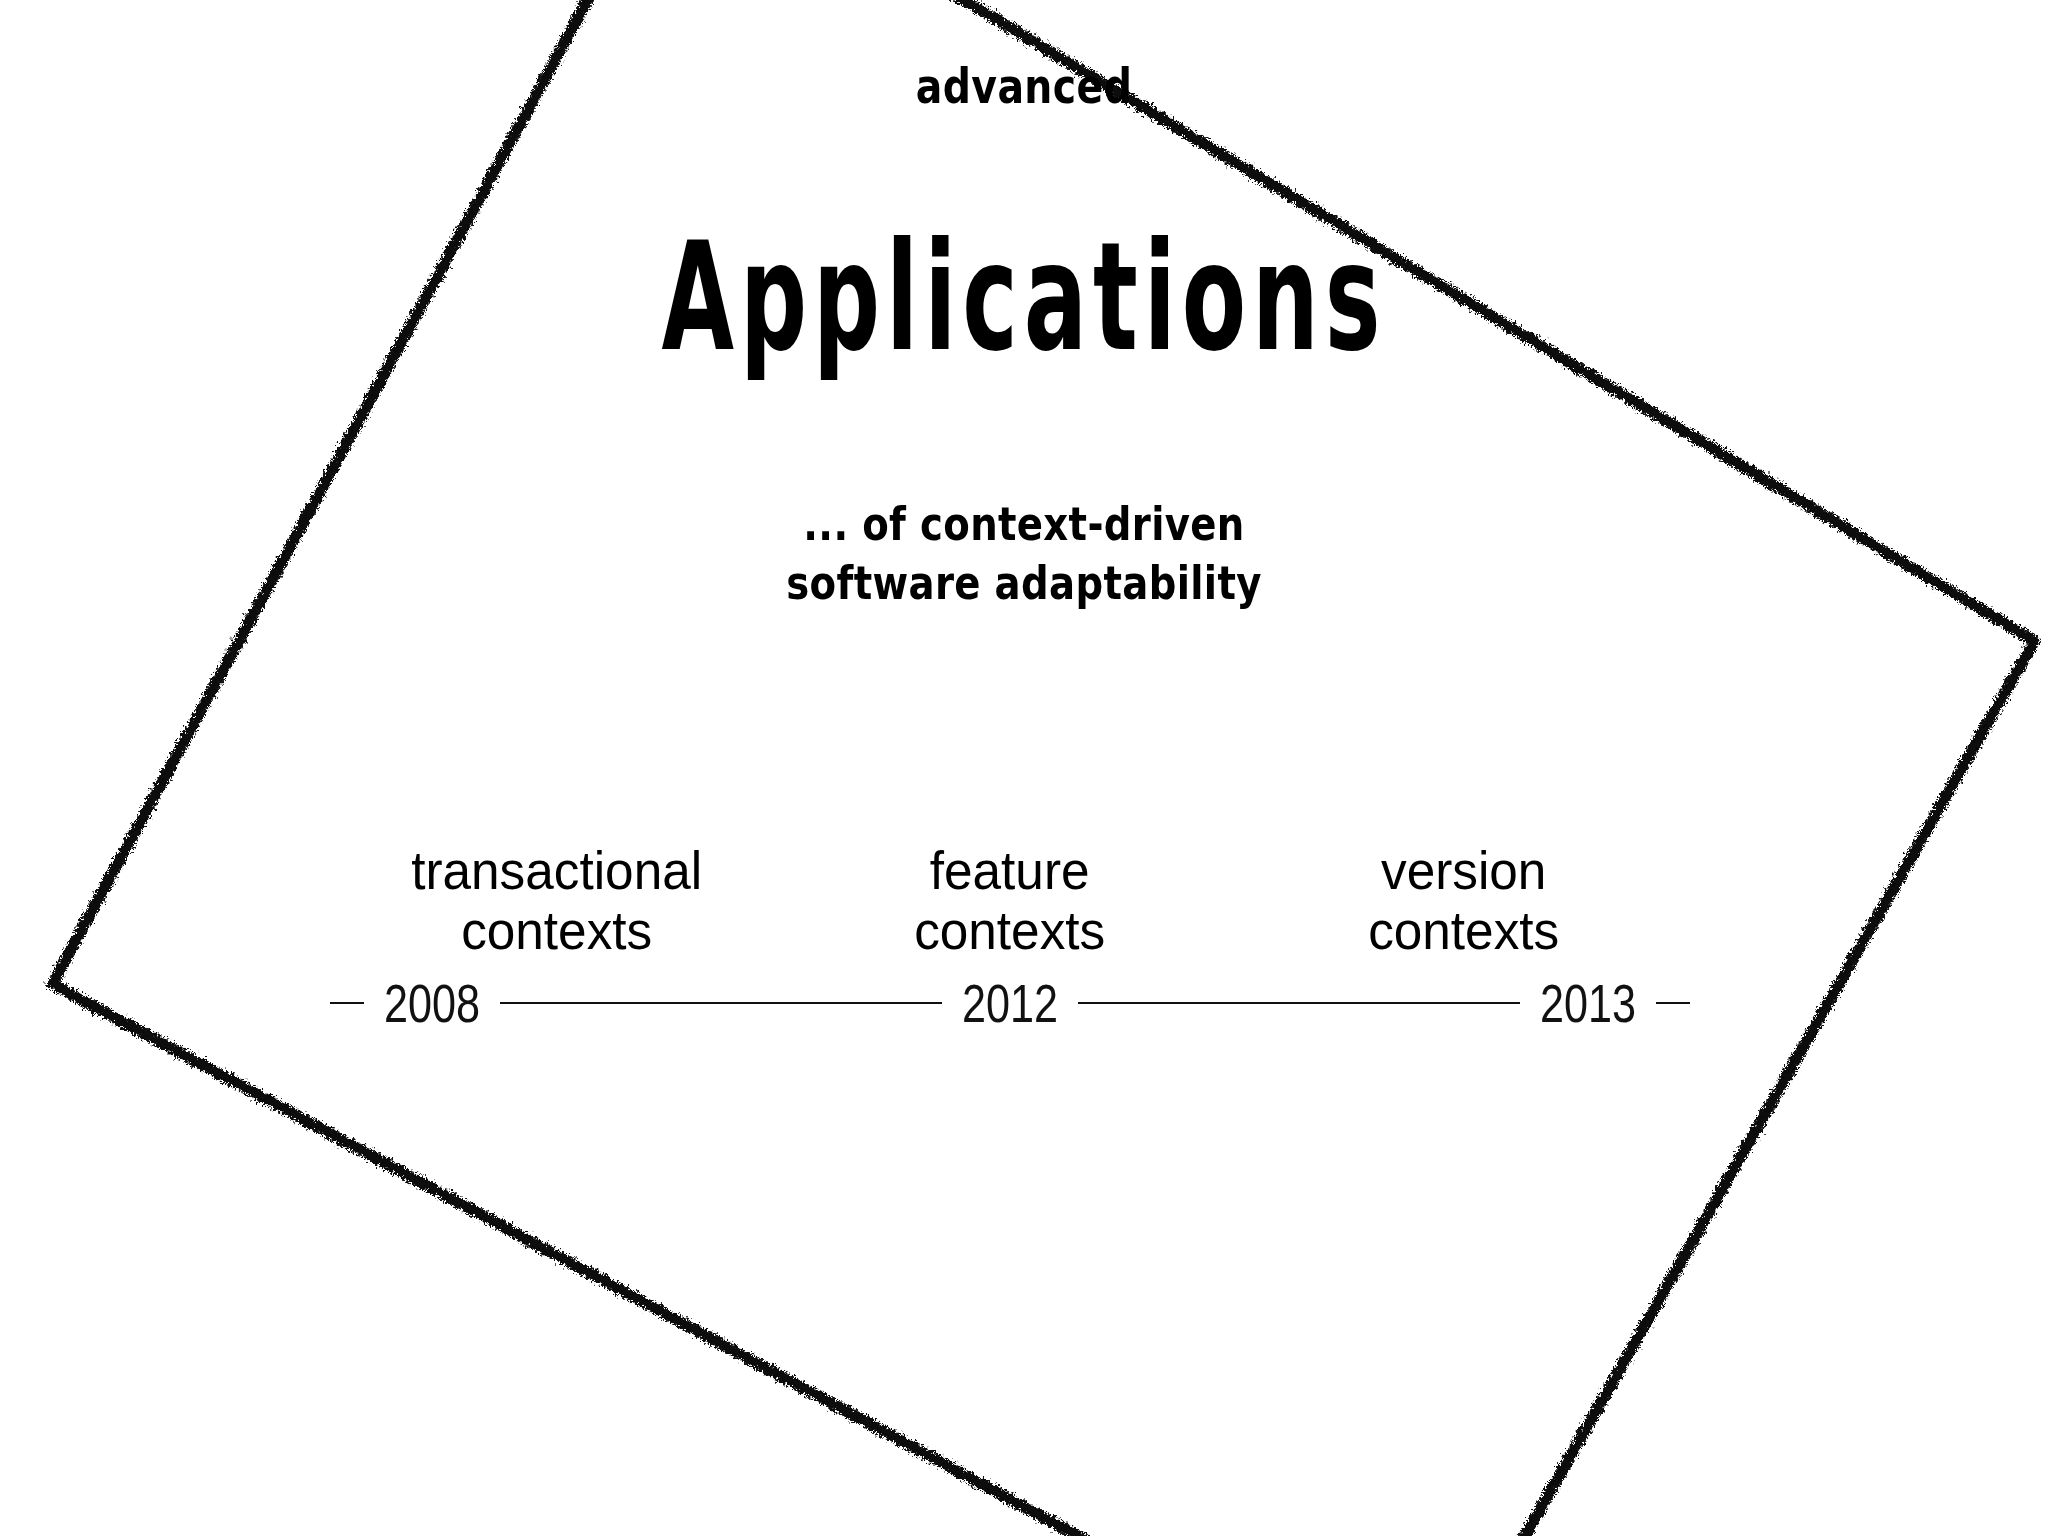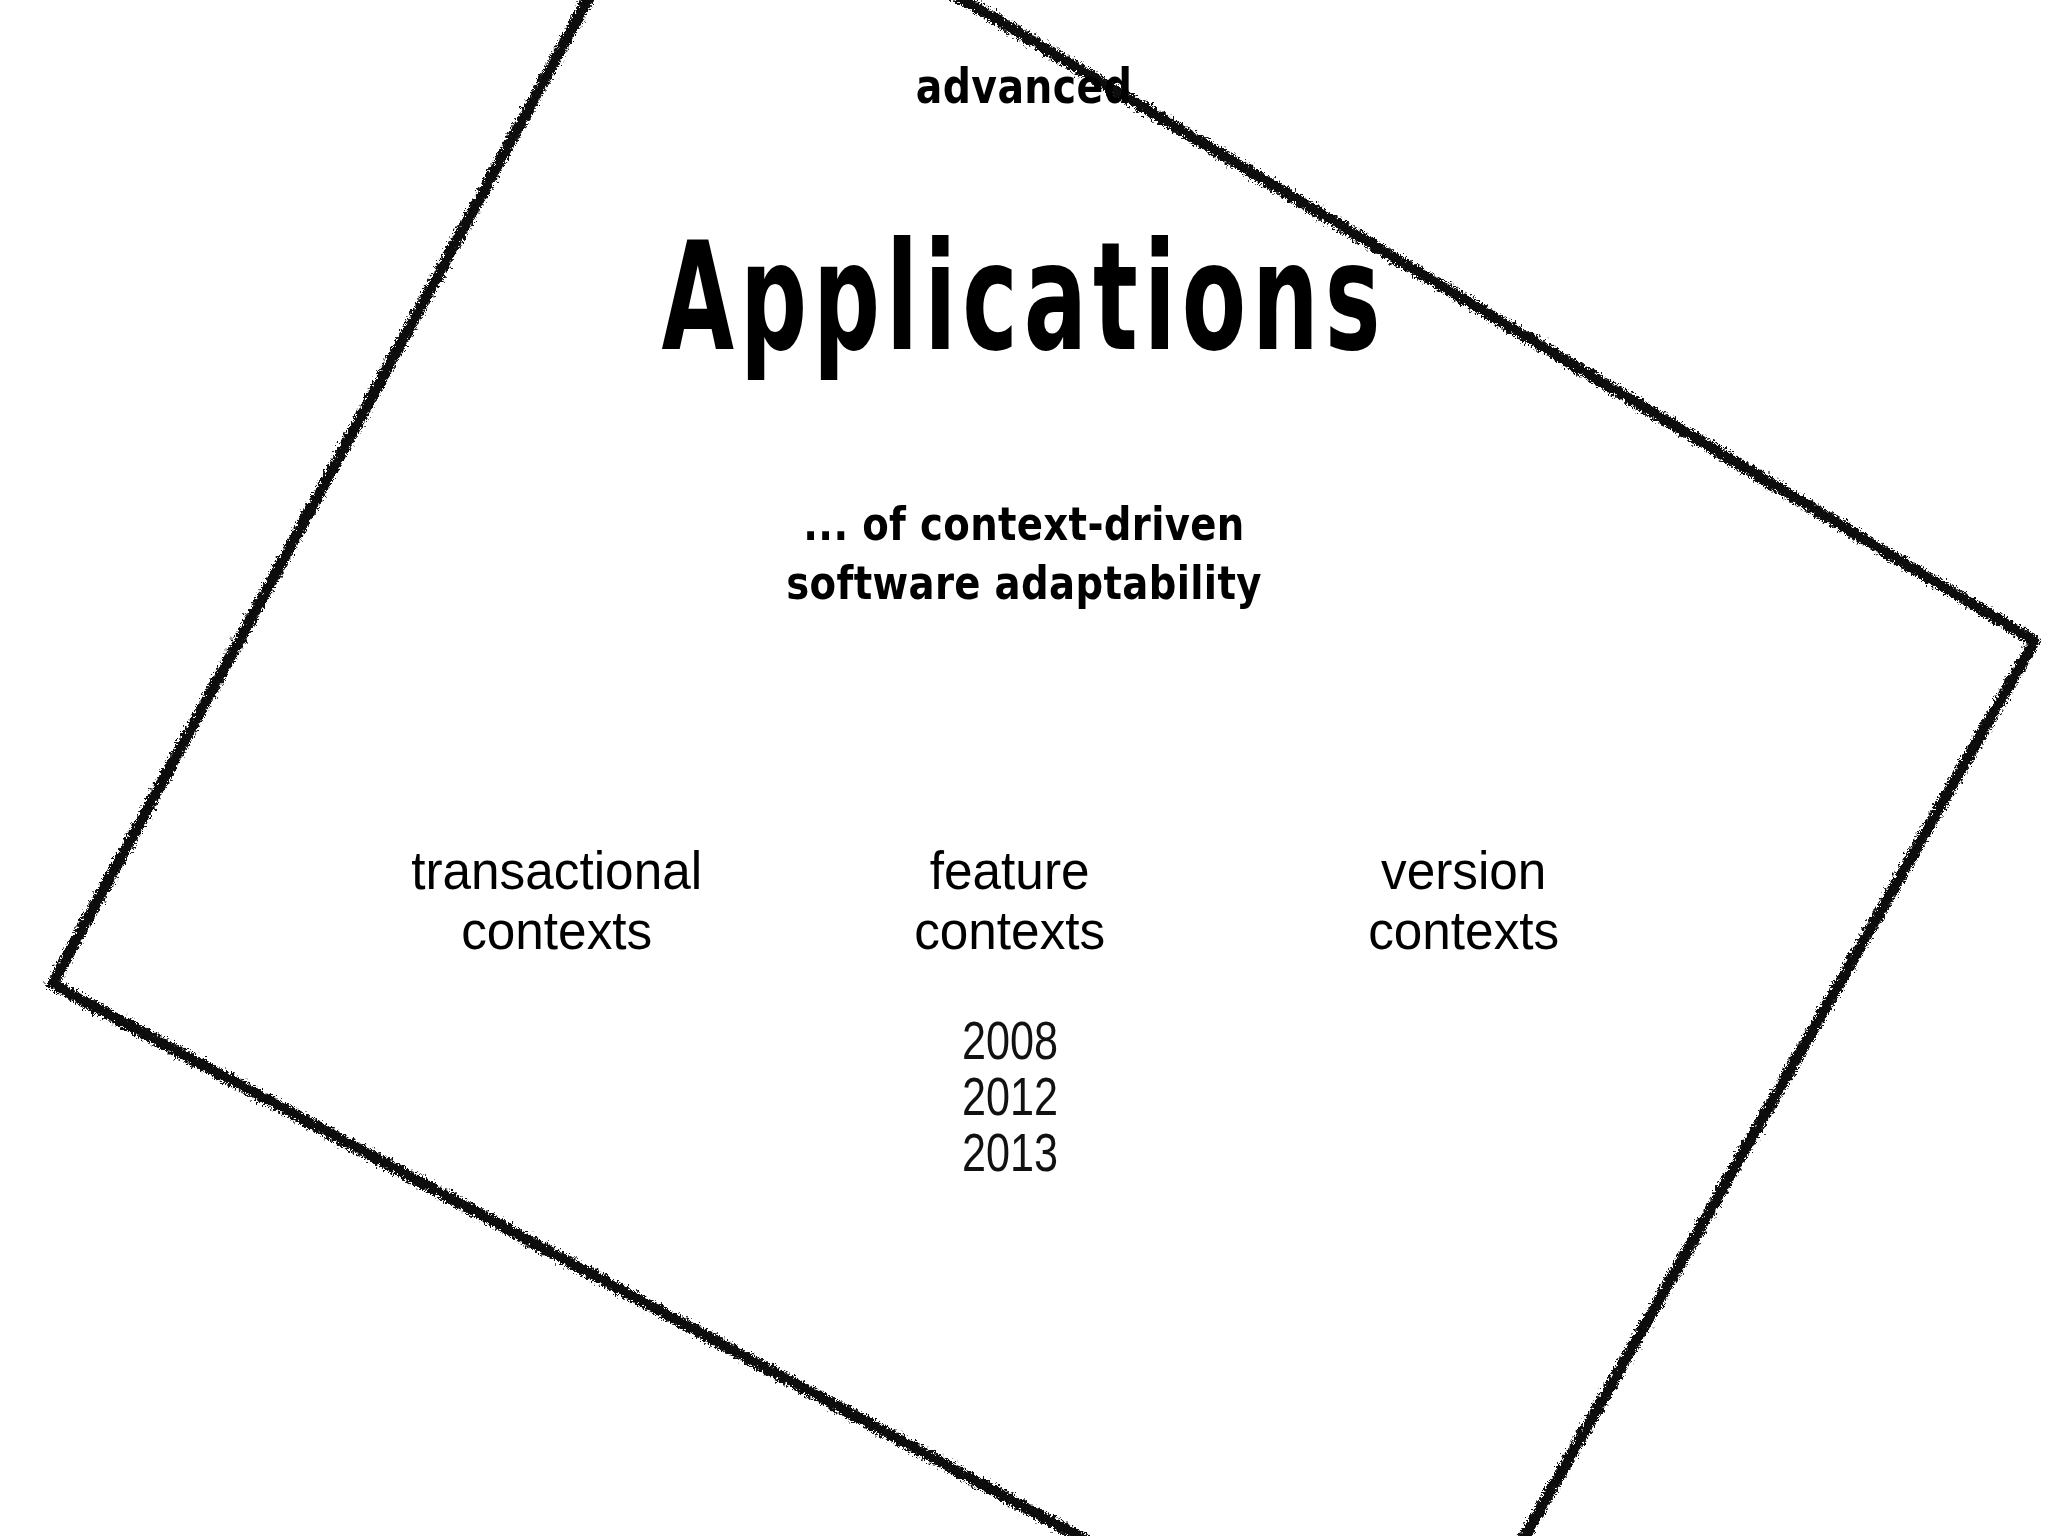--- a/index.html
+++ b/index.html
@@ -107,24 +107,24 @@
     font-size: 54px;
     line-height: 1.12;
     transform: scaleX(0.95);
     transform-origin: 50% 50%;
     color: #000;
   }
   .tl-label .l2 { display: block; }
 
   .axis {
     position: relative;
-    margin-top: 16px;
+    margin-top: 10px;
     height: 64px;
     display: flex;
-    flex-direction: column;
+    flex-direction: row;
     align-items: center;
   }
   .axis .rule {
     height: 0;
     border-top: 2.5px solid #111;
     flex: 1 1 auto;
   }
   .axis .rule.cap-l { flex: 0 0 34px; }
   .axis .rule.cap-r { flex: 0 0 34px; }
   .axis .yr {

